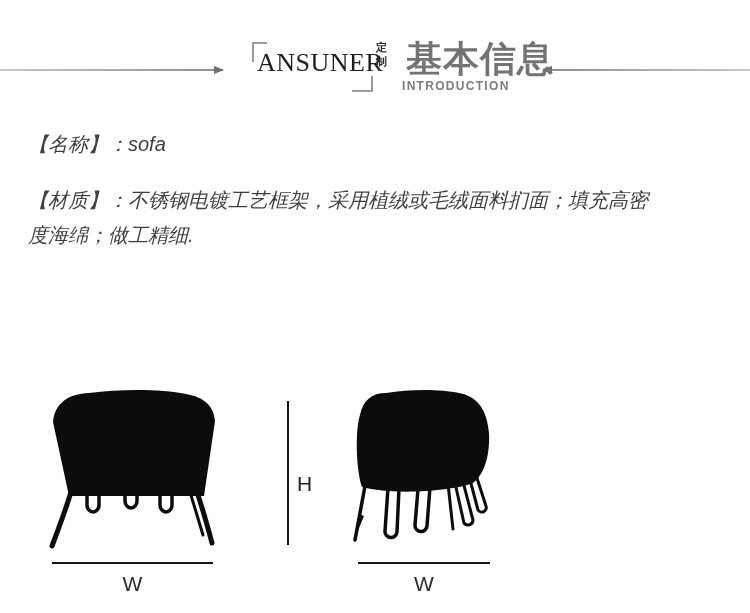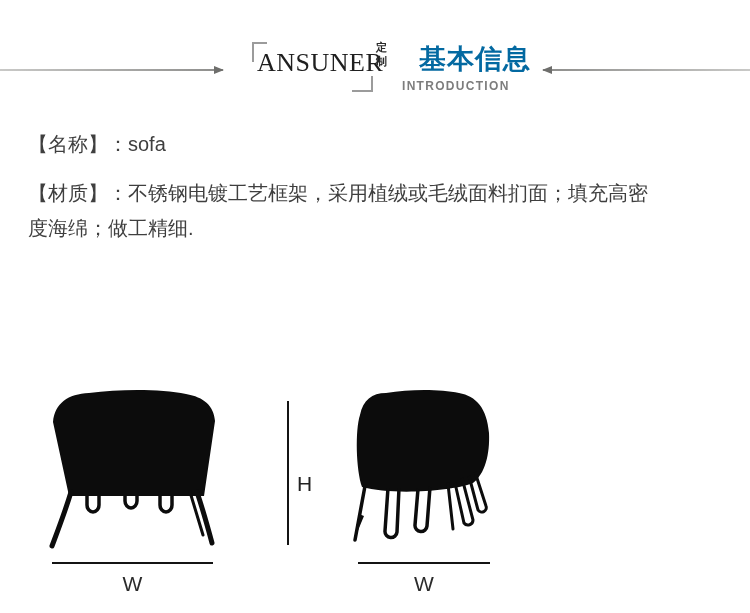--- a/index.html
+++ b/index.html
@@ -66,27 +66,27 @@
     left: 376px; top: 40px;
     width: 15px;
     font-size: 11px;
     line-height: 14px;
     word-break: break-all;
     color: #2a2a2a;
     font-weight: 600;
   }
   .title {
     position: absolute;
-    left: 419px; top: 44px;
+    left: 406px; top: 44px;
     margin: 0;
-    font-size: 27px;
+    font-size: 36px;
     line-height: 30px;
     font-weight: 700;
     letter-spacing: 1px;
-    color: #0369a1;
+    color: #737373;
     white-space: nowrap;
   }
   .subtitle {
     position: absolute;
     left: 402px; top: 79px;
     font-size: 12px;
     letter-spacing: 1.3px;
     font-weight: 700;
     color: #7d7d7d;
     white-space: nowrap;
@@ -94,22 +94,22 @@
 
   
   .info {
     position: absolute;
     left: 28px; top: 127px;
     width: 632px;
     font-size: 20px;
     line-height: 35px;
     color: #3f3f3f;
   }
-  .info p { margin: 0 0 5px 0; }
-  .info p.long { margin-top: 14px; }
+  .info p { margin: 0 0 5px 0; font-style: italic; }
+  .info p.long { margin-top: 21px; }
 
   
   .chair-front { position: absolute; left: 45px;  top: 388px; }
   .chair-side  { position: absolute; left: 352px; top: 388px; }
 
   .h-line {
     position: absolute;
     left: 287px; top: 401px;
     width: 2px; height: 144px;
     background: #141414;

